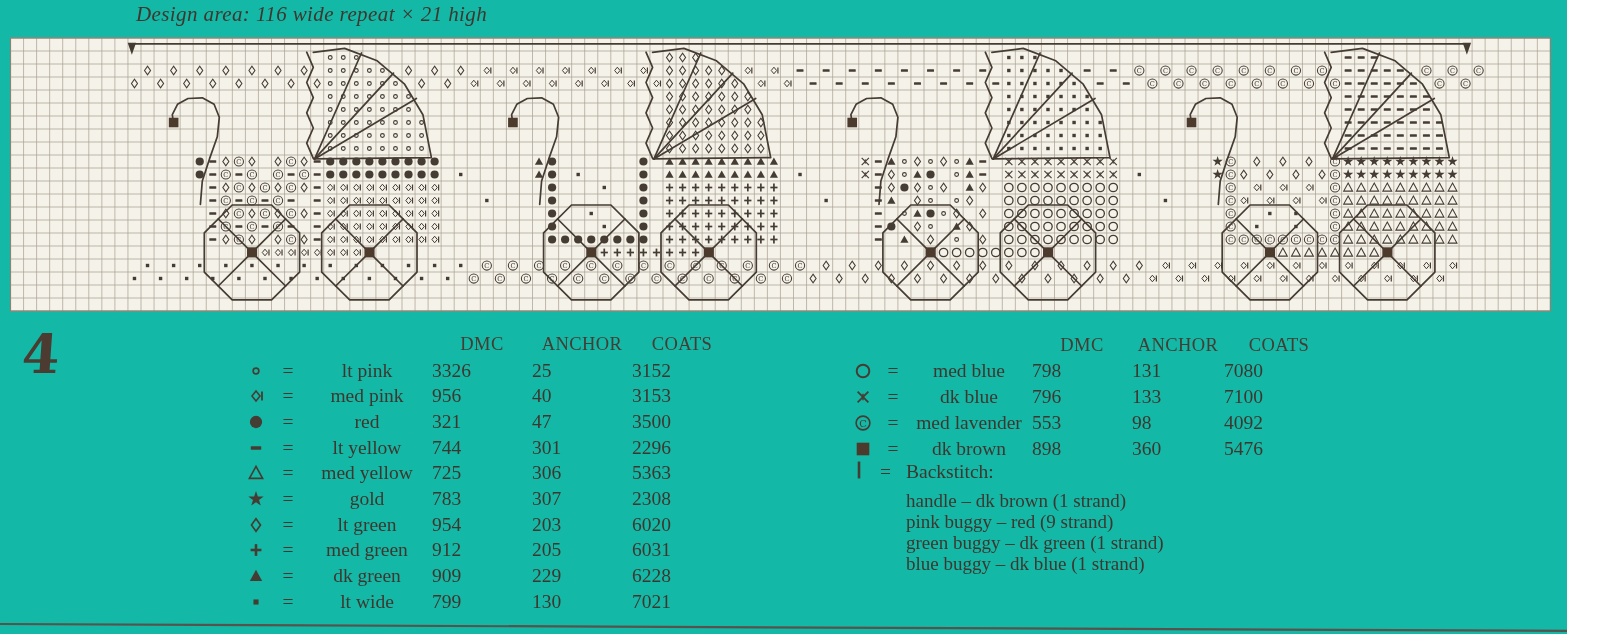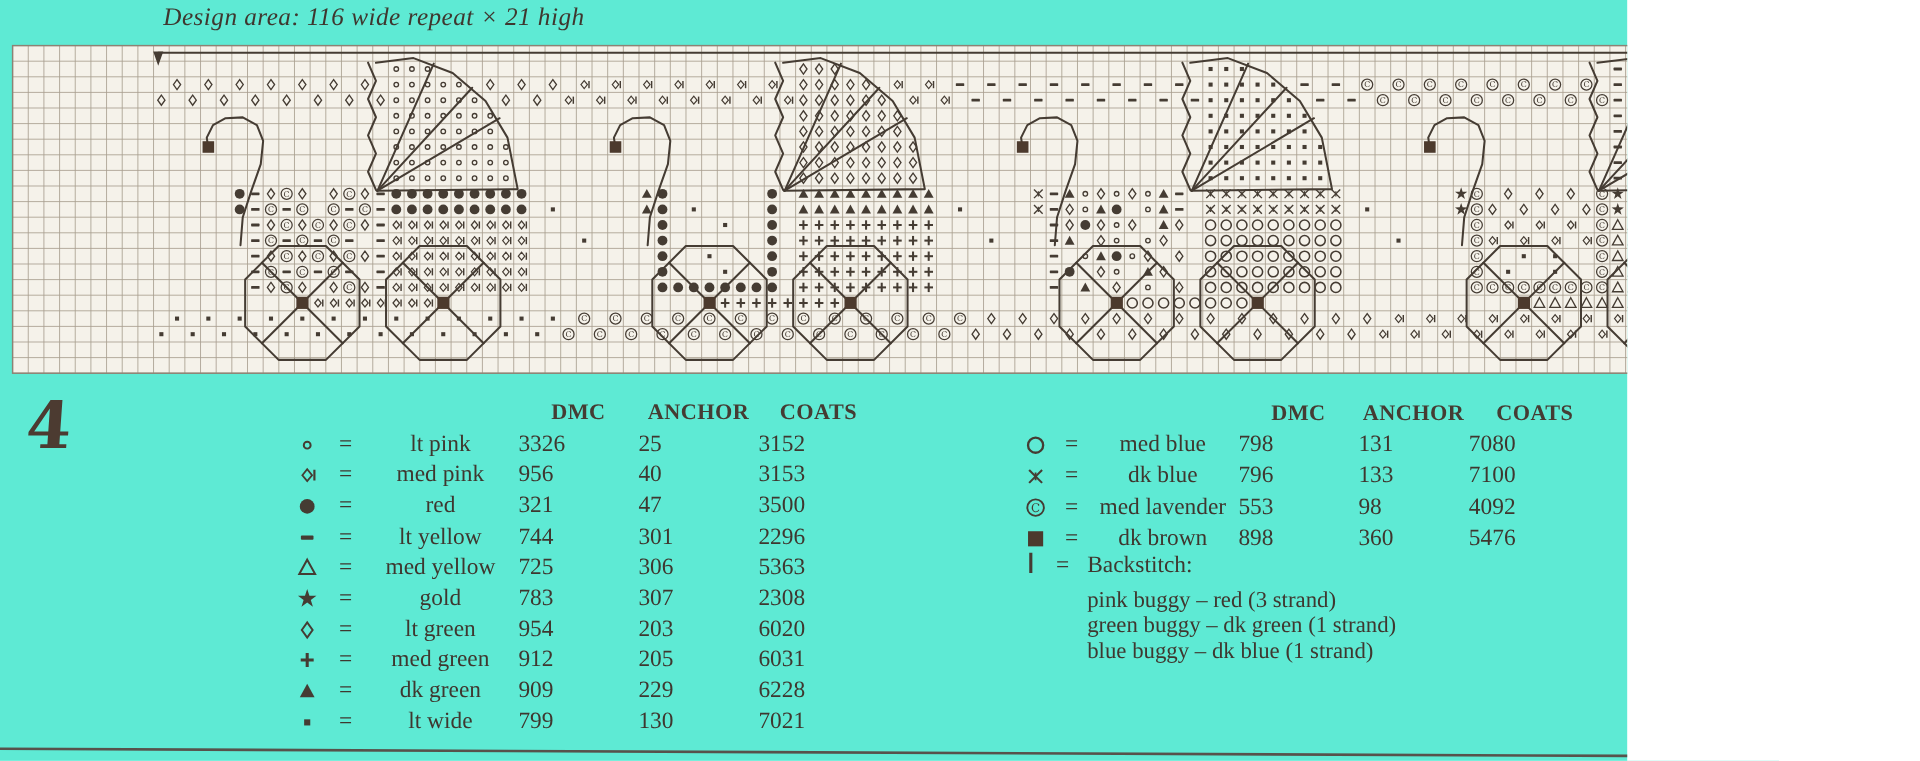--- a/index.html
+++ b/index.html
@@ -1,18 +1,18 @@
 <!DOCTYPE html>
 <html><head>
 <meta charset="utf-8">
 <style>
   html,body{margin:0;padding:0;}
   .page{
-    position:relative; width:1356px; height:634px; overflow:hidden;
-    background:#5eead4;
+    position:relative; width:1567px; height:634px; overflow:hidden;
+    background:#14b8a6;
     font-family:"Liberation Serif", serif;
     color:#453c33;
   }
   .title{
     position:absolute; left:136px; top:2px;
     font-style:italic; font-size:21px; letter-spacing:0.4px;
     color:#3f372f; white-space:nowrap;
   }
   .figure-number{
     position:absolute; left:22px; top:322px;
@@ -20,21 +20,21 @@
     font-size:54px; color:#4c3b31; transform:skewX(-4deg);
   }
   svg.chart{ position:absolute; left:0; top:0; }
   .legend{
     position:absolute; display:grid; align-items:center;
     font-size:19.5px; color:#3f372f;
   }
   .legend-left{ left:238px; top:332px; grid-template-columns:36px 28px 130px 100px 100px 100px; grid-auto-rows:25.7px; }
   .legend-right{ left:846px; top:332px; grid-template-columns:34px 26px 126px 100px 92px 110px; grid-auto-rows:26px; }
   .legend .hdr{
-    font-weight:bold; font-size:18.5px; letter-spacing:0.4px;
+    font-weight:normal; font-size:18.5px; letter-spacing:0.4px;
     text-align:center; color:#453c33;
   }
   .legend .sym{ display:flex; justify-content:center; align-items:center; }
   .legend .eq{ text-align:center; }
   .legend .nm{ text-align:center; white-space:nowrap; }
   .legend .num{ text-align:left; }
   .backstitch{
     position:absolute; left:846px; top:460px;
     display:grid; grid-template-columns:34px 26px auto; grid-auto-rows:24px;
     align-items:center; font-size:19.5px; color:#3f372f;
@@ -1569,17 +1569,18 @@
       <div class="num">5476</div>
     </div>
   <div class="backstitch" id="backstitch-key">
       <div class="sym"><svg width="26" height="26">
           <line x1="13" y1="4.549999999999999" x2="13" y2="21.450000000000003" stroke="#453c33" stroke-width="2.6"></line>
         </svg></div>
       <div class="eq">=</div>
       <div class="nm">Backstitch:</div>
     </div>
   <div class="backstitch-lines" id="backstitch-lines">
-      <div>pink buggy – red (3 strand)</div>
+      <div>handle – dk brown (1 strand)</div>
+      <div>pink buggy – red (9 strand)</div>
       <div>green buggy – dk green (1 strand)</div>
       <div>blue buggy – dk blue (1 strand)</div>
     </div>
 </div>
 
 </body></html>

